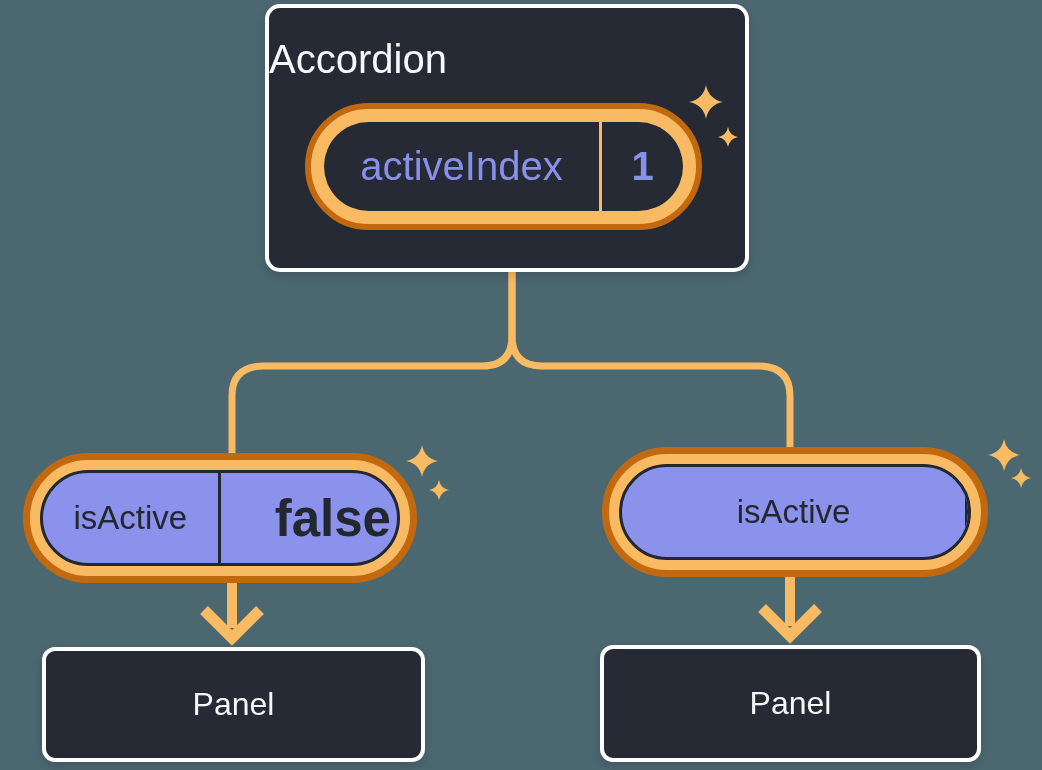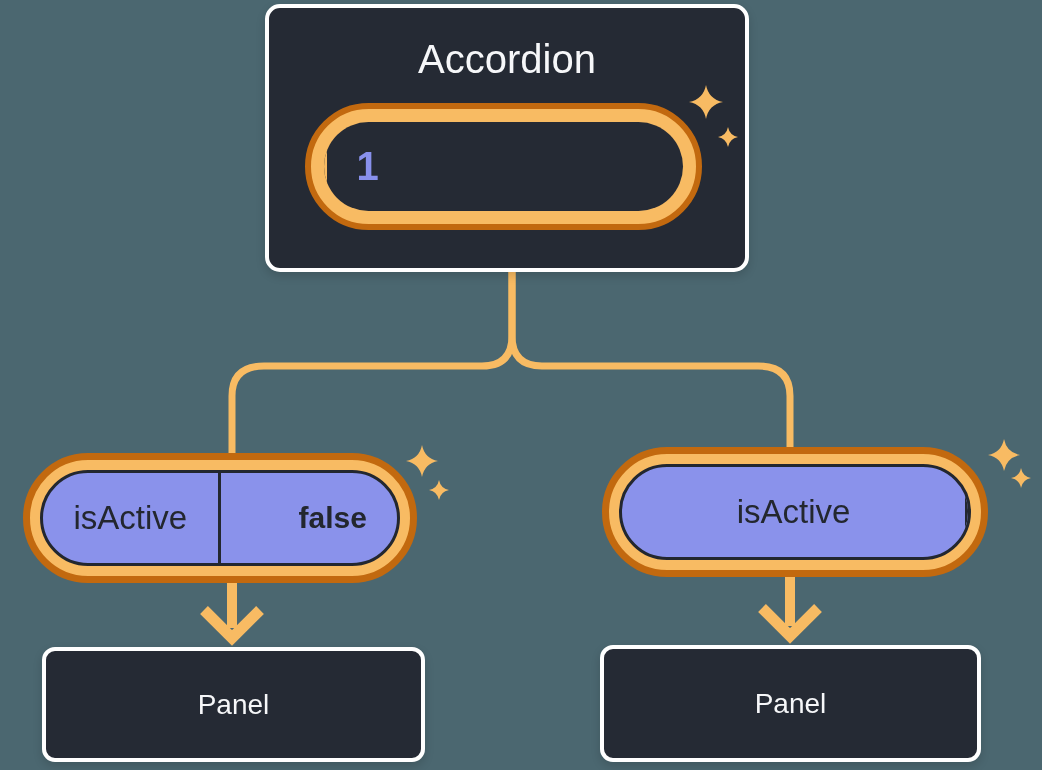--- a/index.html
+++ b/index.html
@@ -46,35 +46,34 @@
     position: absolute;
     background: var(--box-fill);
     border: 4px solid var(--box-border);
     border-radius: 15px;
     box-shadow: 0 4px 10px rgba(0,0,0,0.15);
   }
   #accordion-box { left: 265px; top: 4px; width: 484px; height: 268px; }
   .box-title {
     position: absolute;
     left: 0; right: 0; top: 29px;
-    text-align: center;
     font-size: 40px;
     font-weight: 500;
     color: var(--text-light);
   }
   .panel-box {
     display: flex;
     align-items: center;
     justify-content: center;
     border-radius: 13px;
   }
   #panel-left  { left: 42px;  top: 647px; width: 383px; height: 115px; }
   #panel-right { left: 600px; top: 645px; width: 381px; height: 117px; }
   .panel-title {
-    font-size: 28px;
+    font-size: 32px;
     font-weight: 500;
     color: var(--text-light);
   }
 
   .pill {
     position: absolute;
     border-radius: 999px;
     background: var(--orange-light);
   }
   .pill-inner {
@@ -106,21 +105,21 @@
 
   
   .prop-pill { border: 7px solid var(--orange-dark); }
   .prop-pill .pill-inner {
     inset: 10px;
     background: var(--purple-fill);
     border: 3px solid var(--text-dark);
   }
   .prop-pill .cell-label { flex: 1.36; color: var(--text-dark); font-size: 33px; }
   .prop-pill .divider    { width: 3px; background: var(--text-dark); }
-  .prop-pill .cell-value { flex: 1; color: var(--text-dark); font-size: 30px; font-weight: 700; padding-left: 48px; }
+  .prop-pill .cell-value { flex: 1; color: var(--text-dark); font-size: 51px; font-weight: 700; padding-left: 48px; }
 
   #prop-pill-left  { left: 23px;  top: 453px; width: 394px; height: 130px; }
   #prop-pill-right { left: 602px; top: 447px; width: 386px; height: 130px; }
 </style>
 </head>
 <body>
 
 <div class="canvas">
 
   <svg class="layer" viewBox="0 0 1042 770">
@@ -135,20 +134,21 @@
       <path class="connector arrow-head" d="M762,608 L790,636 L818,608"></path>
     </g>
   </svg>
 
   <div class="component-box" id="accordion-box">
     <div class="box-title">Accordion</div>
   </div>
 
   <div class="pill" id="state-pill">
     <div class="pill-inner">
+      <div class="cell cell-label">activeIndex</div>
       <div class="divider"></div>
       <div class="cell cell-value">1</div>
     </div>
   </div>
 
   <div class="pill prop-pill" id="prop-pill-left">
     <div class="pill-inner">
       <div class="cell cell-label">isActive</div>
       <div class="divider"></div>
       <div class="cell cell-value">false</div>

